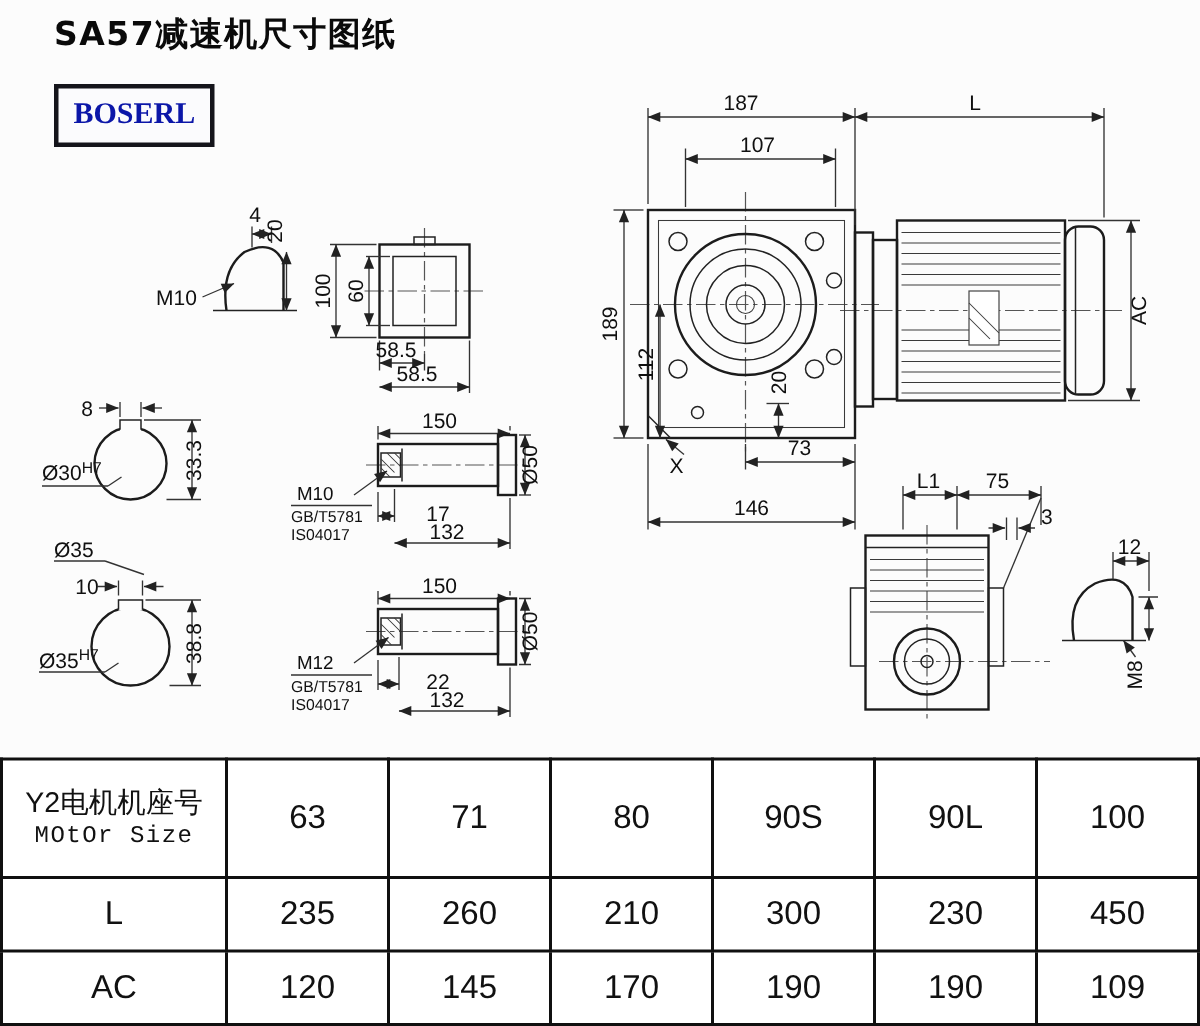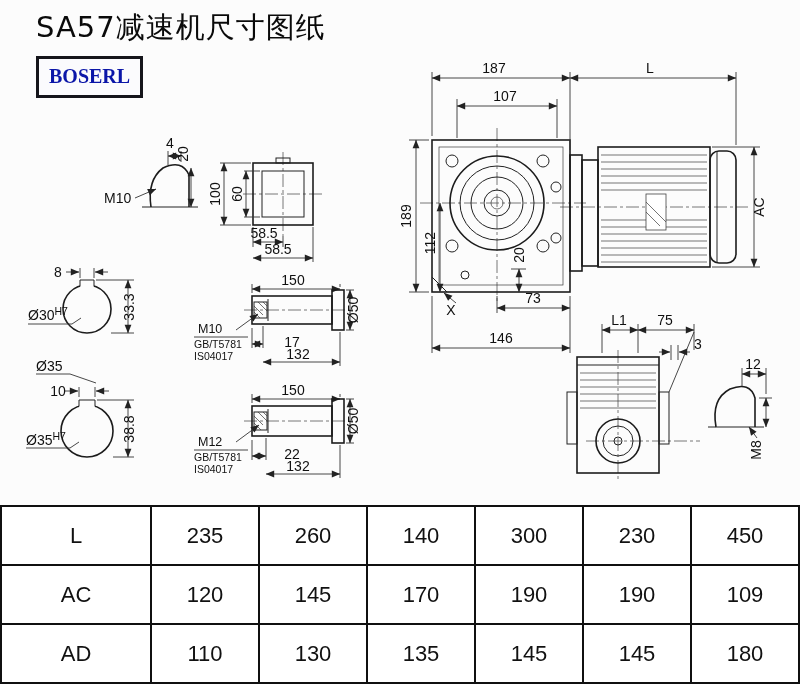--- a/index.html
+++ b/index.html
@@ -1,18 +1,18 @@
 <!DOCTYPE html>
 <html><head>
 <meta charset="utf-8">
 <style>
   html,body{margin:0;padding:0}
   body{width:800px;height:684px;position:relative;background:#fcfcfc;overflow:hidden;
        font-family:"Liberation Sans",sans-serif;color:#111}
-  .title{position:absolute;left:36px;top:8px;margin:0;font-size:29px;font-weight:400;
+  .title{position:absolute;left:36px;top:8px;margin:0;font-size:22px;font-weight:700;
          font-family:"DejaVu Sans","Liberation Sans",sans-serif;letter-spacing:1px;color:#0a0a0a}
   .logo{position:absolute;left:36px;top:56px;border:3px solid #15151b;padding:0 10px 2px;
         font-family:"Liberation Serif",serif;font-weight:700;font-size:20px;color:#0b16a8;
         line-height:34px;background:#fbfbfd}
   svg.drawing{position:absolute;left:0;top:0}
   table.spec{position:absolute;left:0;top:505px;width:800px;height:179px;border-collapse:collapse;
              table-layout:fixed;background:#fff}
   table.spec td,table.spec th{border:2px solid #101010;text-align:center;vertical-align:middle;
              font-weight:400;padding:0}
   table.spec td{font-size:22px}
@@ -287,41 +287,44 @@
   <colgroup>
       <col style="width:150px">
       <col>
       <col>
       <col>
       <col>
       <col>
       <col>
     </colgroup>
   <tbody>
+      <tr>
+    <th class="hdr">
+      <div class="cn">Y2电机机座号</div>
+      <div class="en">MOtOr Size</div>
+    </th>
+    <td>63</td>
+    <td>71</td>
+    <td>80</td>
+    <td>90S</td>
+    <td>90L</td>
+    <td>100</td>
+  </tr>
   <tr>
     <th class="rowlabel">L</th>
     <td>235</td>
     <td>260</td>
-    <td>140</td>
+    <td>210</td>
     <td>300</td>
     <td>230</td>
     <td>450</td>
   </tr>
   <tr>
     <th class="rowlabel">AC</th>
     <td>120</td>
     <td>145</td>
     <td>170</td>
     <td>190</td>
     <td>190</td>
     <td>109</td>
   </tr>
-  <tr>
-    <th class="rowlabel">AD</th>
-    <td>110</td>
-    <td>130</td>
-    <td>135</td>
-    <td>145</td>
-    <td>145</td>
-    <td>180</td>
-  </tr>
 </tbody>
   </table>
 
 </body></html>

